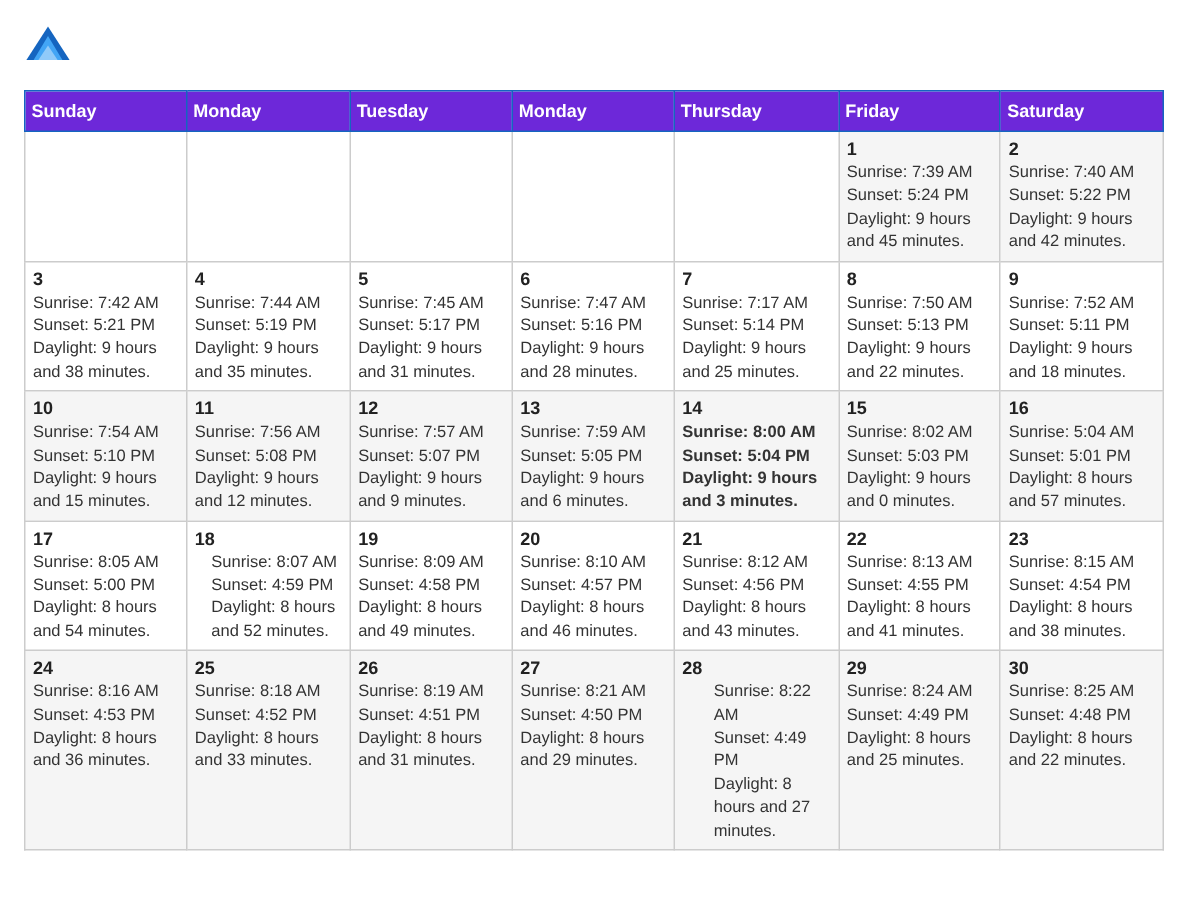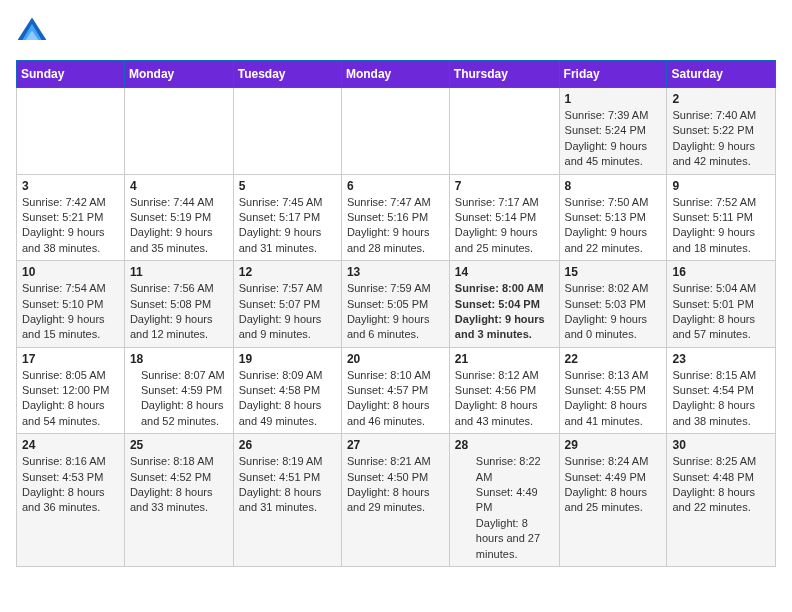--- a/index.html
+++ b/index.html
@@ -227,21 +227,21 @@
           <span class="day-num">16</span>
           <div class="day-info" style="white-space: pre-line;">Sunrise: 5:04 AM
 Sunset: 5:01 PM
 Daylight: 8 hours and 57 minutes.</div>
         </td>
       </tr>
       <tr>
         <td>
           <span class="day-num">17</span>
           <div class="day-info" style="white-space: pre-line;">Sunrise: 8:05 AM
-Sunset: 12:00 PM
+Sunset: 5:00 PM
 Daylight: 8 hours and 54 minutes.</div>
         </td>
         <td>
           <span class="day-num">18</span>
           <div class="day-info" style="white-space: pre-line; margin-left: 11px;">Sunrise: 8:07 AM
 Sunset: 4:59 PM
 Daylight: 8 hours and 52 minutes.</div>
         </td>
         <td>
           <span class="day-num">19</span>

